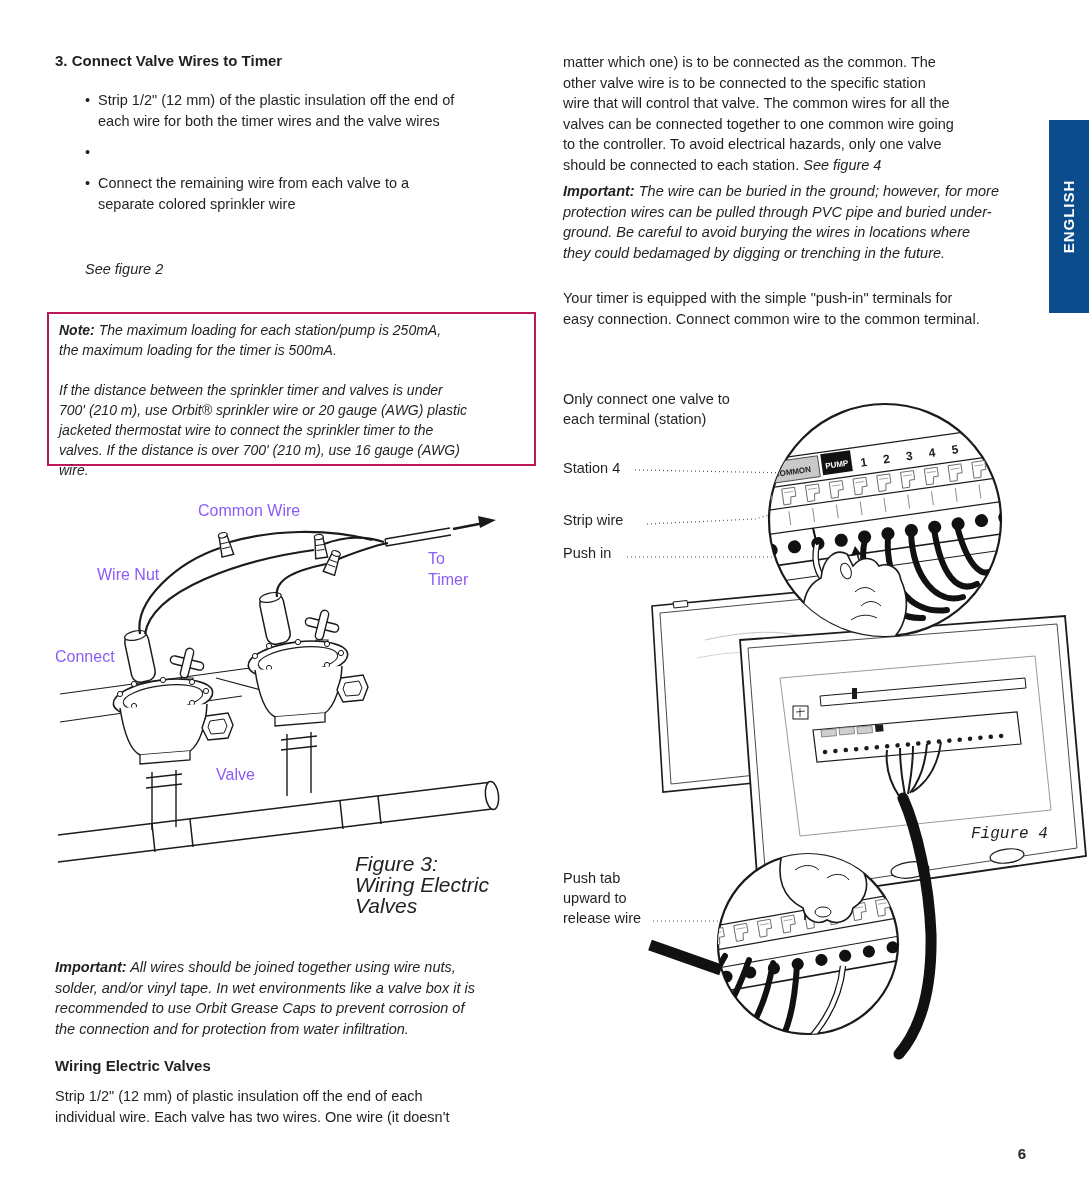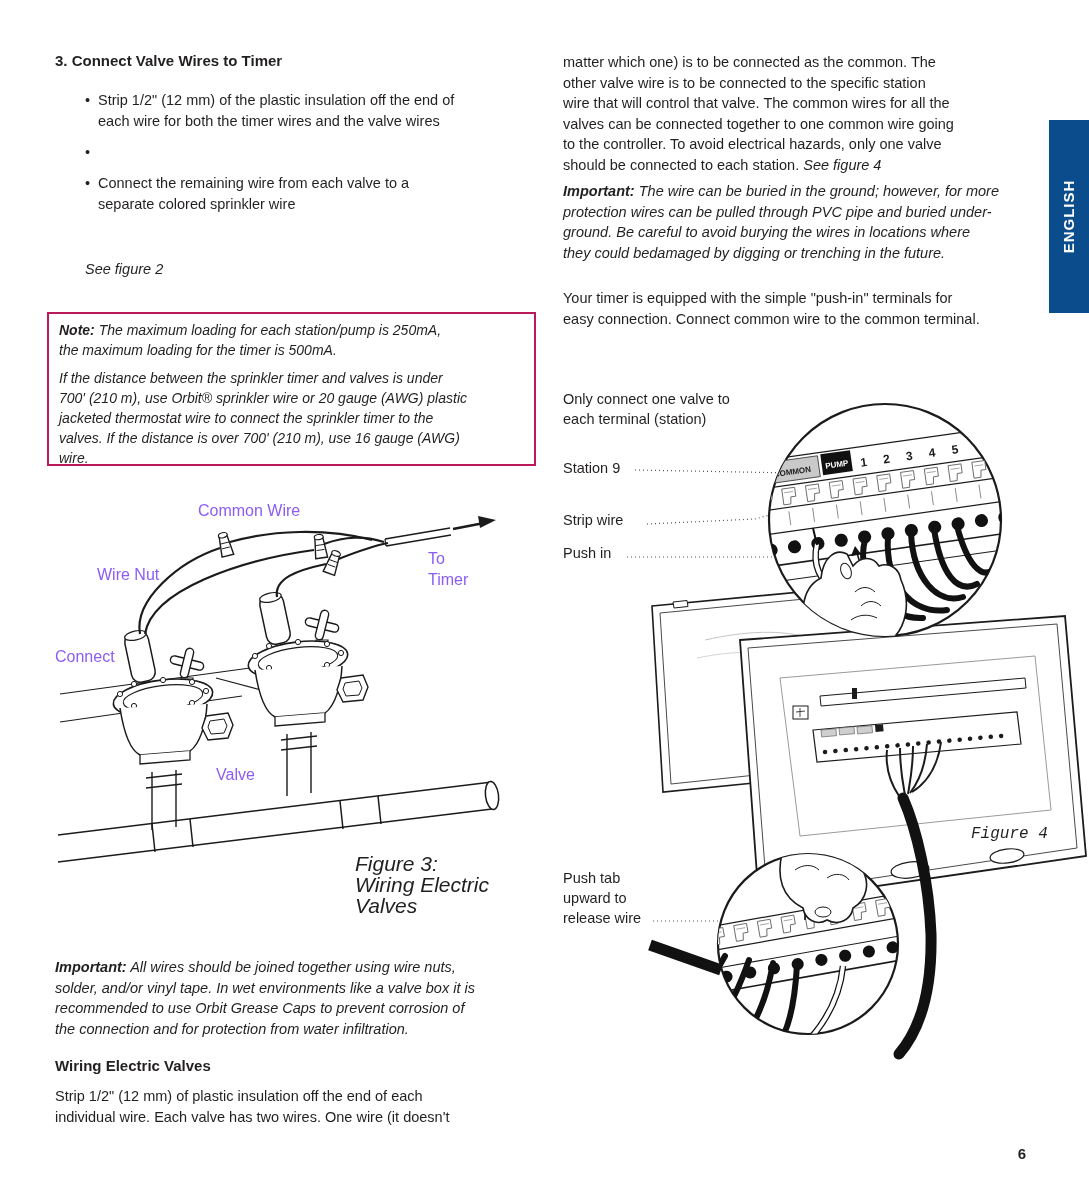--- a/index.html
+++ b/index.html
@@ -11,21 +11,21 @@
   p{margin:0;}
   .pre{white-space:pre-line;}
   .body-text{font-size:14.5px;line-height:20.5px;}
   .it{font-style:italic;}
   .bi{font-style:italic;font-weight:bold;}
   .h1{font-size:15px;font-weight:bold;}
   .note-box{
     border:2px solid #be185d;padding:6px 10px;box-sizing:border-box;
     font-size:14px;line-height:20px;font-style:italic;
   }
-  .note-box p + p{margin-top:8px;}
+  .note-box p + p{margin-top:20px;}
   .bullet-list{width:462px;}
   .bullet-item{display:flex;margin-bottom:10px;font-size:14.5px;line-height:21px;}
   .bullet-item .dot{width:13px;flex:0 0 13px;}
   .fig-label{font-size:16px;line-height:21px;color:#8b5cf6;}
   .fig-caption{font-size:21px;line-height:21px;font-style:italic;}
   .fig4-label{font-size:14.5px;line-height:20px;}
   .lang-tab{
     background:#0b4c8c;display:flex;align-items:center;justify-content:center;
   }
   .lang-tab span{
@@ -378,21 +378,21 @@
 
       <path d="M228,472 C220,500 228,520 248,530 C250,542 262,548 272,542 C284,548 296,542 298,530 C312,522 316,504 306,490 C300,478 288,472 276,476 C260,466 240,464 228,472 Z" fill="#fff" stroke="#1b1b1b" stroke-width="1.6"></path>
       <ellipse cx="268" cy="534" rx="8" ry="5" fill="#fff" stroke="#1b1b1b" stroke-width="1"></ellipse>
       <path d="M240,492 C248,486 258,486 264,492" stroke="#1b1b1b" stroke-width="1" fill="none"></path>
       <path d="M272,500 C280,494 290,496 294,502" stroke="#1b1b1b" stroke-width="1" fill="none"></path>
     </g>
   </svg>
 
   <p class="abs fig4-label pre" style="left:8px;top:11px;">Only connect one valve to
 each terminal (station)</p>
-  <p class="abs fig4-label" style="left:8px;top:80px;">Station 9</p>
+  <p class="abs fig4-label" style="left:8px;top:80px;">Station 4</p>
   <p class="abs fig4-label" style="left:8px;top:132px;">Strip wire</p>
   <p class="abs fig4-label" style="left:8px;top:165px;">Push in</p>
   <p class="abs fig4-label pre" style="left:8px;top:490px;">Push tab
 upward to
 release wire</p>
   <p class="abs fig-caption" style="left:416px;top:446px;font-size:16px;font-family:Liberation Mono, monospace;">Figure 4</p>
 </div>
 
 <div class="abs lang-tab" style="left:1049px;top:120px;width:40px;height:193px;">
   <span>ENGLISH</span>

